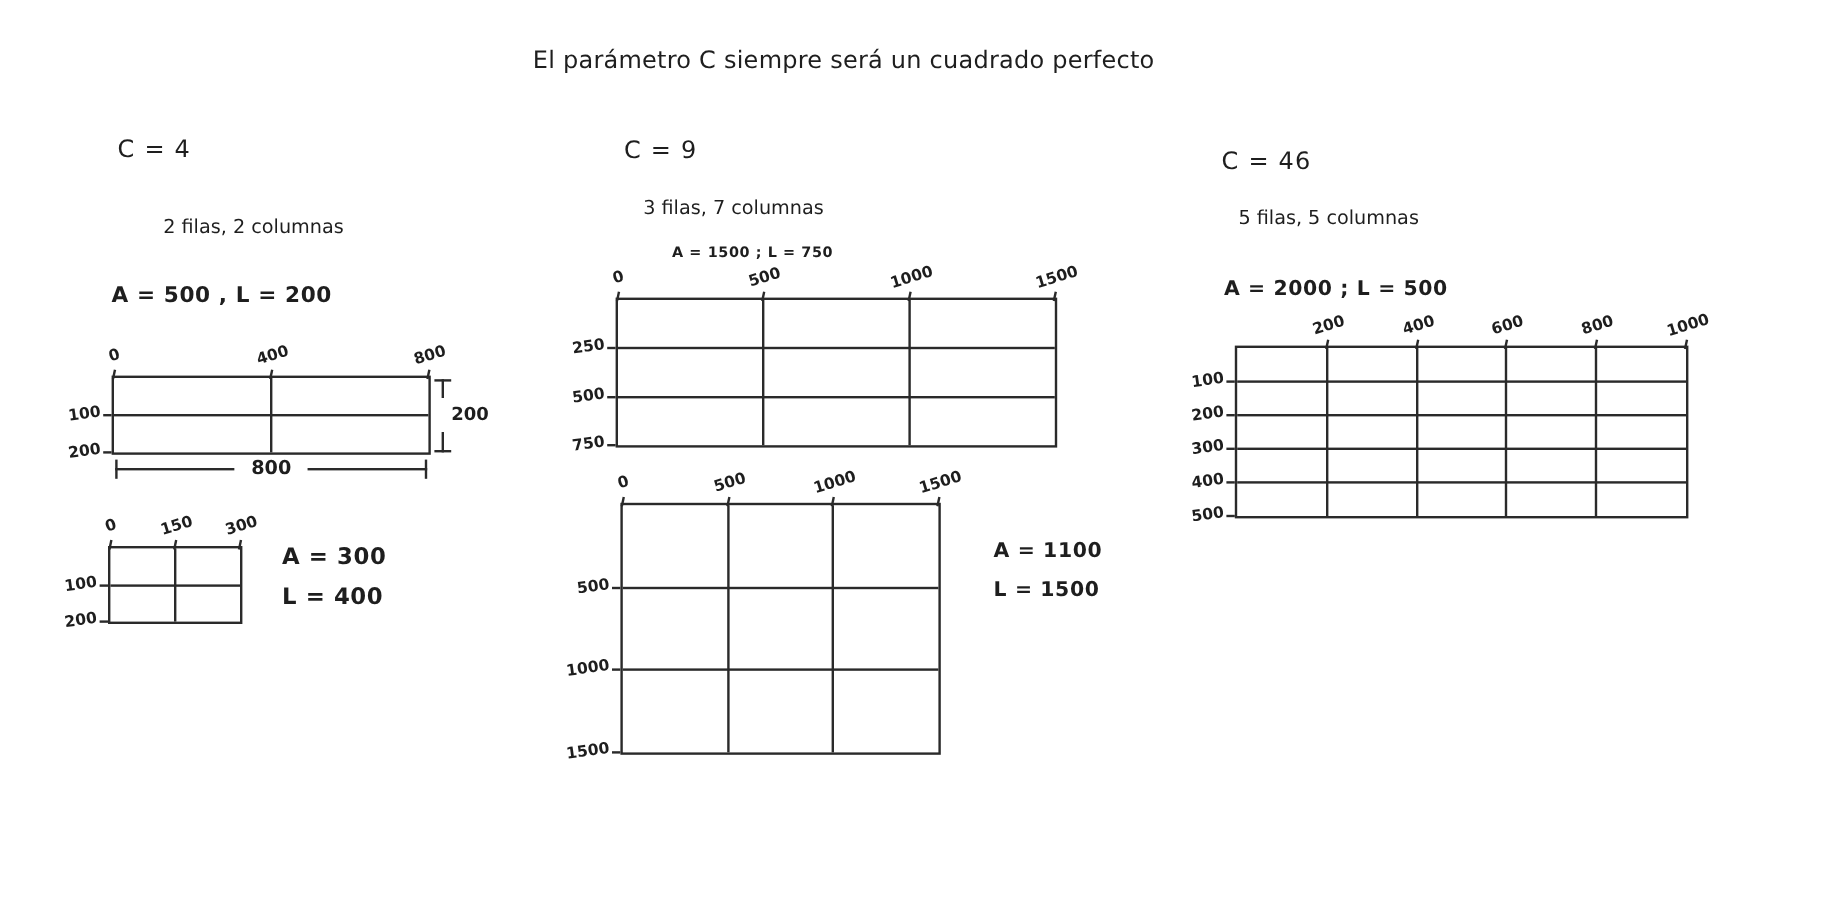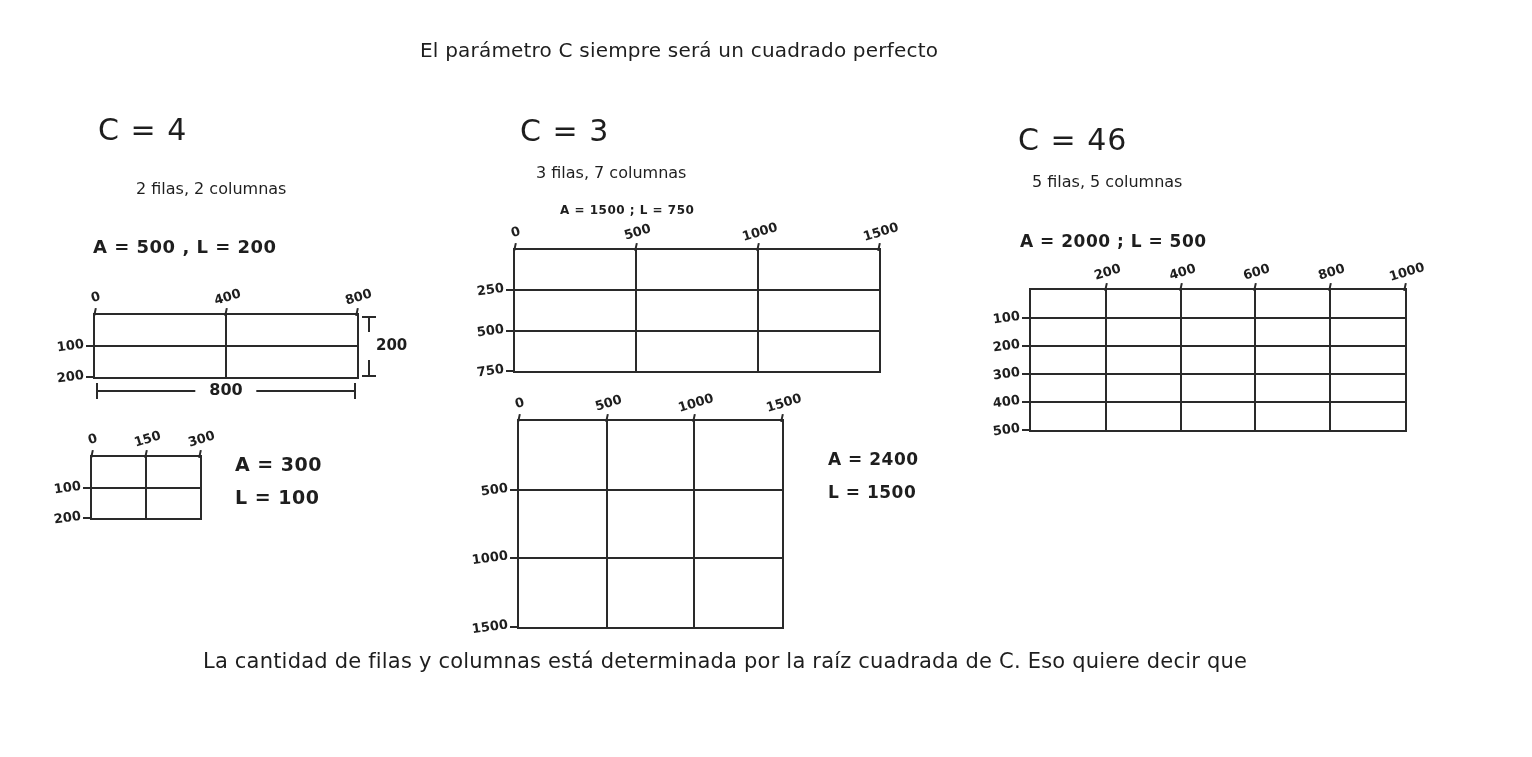--- a/index.html
+++ b/index.html
@@ -5,21 +5,21 @@
   html,body{margin:0;padding:0;}
   body{
     width:1532px;height:757px;position:relative;overflow:hidden;
     background:#ffffff;color:#1e1e1e;
     font-family:"DejaVu Sans", sans-serif;
   }
   .abs{position:absolute;}
 
   
   .title{font-size:20px;letter-spacing:.2px;}
-  .c-header{font-size:30px;letter-spacing:1px;}
+  .c-header{font-size:20px;letter-spacing:1px;}
   .sub{font-size:16px;}
   .params{font-size:18px;font-weight:700;letter-spacing:.5px;}
   .sidetext{font-weight:700;letter-spacing:.5px;line-height:33px;}
   .footer{font-size:21px;line-height:34px;letter-spacing:.2px;}
 
   
   .grid{position:absolute;border:2px solid #2a2a2a;}
   .grid .vline{position:absolute;top:0;bottom:0;width:2px;background:#2a2a2a;transform:translateX(-1px);}
   .grid .hline{position:absolute;left:0;right:0;height:2px;background:#2a2a2a;transform:translateY(-1px);}
   .grid .tlab{position:absolute;top:-26px;transform:translateX(-45%) rotate(-17deg);
@@ -39,21 +39,21 @@
 
   .hdim{position:absolute;height:2px;background:#2a2a2a;}
   .hdim::before,.hdim::after{content:"";position:absolute;top:-7px;width:2px;height:16px;background:#2a2a2a;}
   .hdim::before{left:0;}.hdim::after{right:0;}
   .hdim-label{position:absolute;left:50%;top:50%;transform:translate(-50%,-58%);
               background:#fff;padding:0 14px;font-size:16px;font-weight:700;}
 </style>
 </head>
 <body>
 
-<div class="abs title" style="left:420px;top:38px;">El parámetro C siempre será un cuadrado perfecto</div>
+<div class="abs title" style="left:444px;top:38px;">El parámetro C siempre será un cuadrado perfecto</div>
 
 <div class="abs c-header" style="left:98px;top:112px;">C = 4</div>
 <div class="abs sub" style="left:136px;top:179px;">2 filas, 2 columnas</div>
 <div class="abs params" style="left:93px;top:236px;">A = 500 ,   L = 200</div>
 
 <div class="grid" style="left:93px;top:313px;width:262px;height:62px;">
     <div class="vline" style="left: 50%;"></div>
     <div class="hline" style="top: 50%;"></div>
     <div class="tlab" style="left: 0%;">0</div>
     <div class="ttick" style="left: 0%;"></div>
@@ -84,24 +84,24 @@
     <div class="tlab" style="left: 100%;">300</div>
     <div class="ttick" style="left: 100%;"></div>
     <div class="llab" style="top: 50%;">100</div>
     <div class="ltick" style="top: 50%;"></div>
     <div class="llab" style="top: 100%;">200</div>
     <div class="ltick" style="top: 100%;"></div>
   </div>
 
 <div class="abs sidetext" style="left:235px;top:448px;font-size:19px;">
   <div>A = 300</div>
-  <div>L = 100</div>
+  <div>L = 400</div>
 </div>
 
-<div class="abs c-header" style="left:520px;top:113px;">C = 3</div>
+<div class="abs c-header" style="left:520px;top:113px;">C = 9</div>
 <div class="abs sub" style="left:536px;top:163px;">3 filas, 7 columnas</div>
 <div class="abs params" style="left:560px;top:203px;font-size:12px;">A = 1500 ;   L = 750</div>
 
 <div class="grid" style="left:513px;top:248px;width:364px;height:121px;">
     <div class="vline" style="left: 33.3333%;"></div>
     <div class="vline" style="left: 66.6667%;"></div>
     <div class="hline" style="top: 33.3333%;"></div>
     <div class="hline" style="top: 66.6667%;"></div>
     <div class="tlab" style="left: 0%;">0</div>
     <div class="ttick" style="left: 0%;"></div>
@@ -134,21 +134,21 @@
     <div class="ttick" style="left: 100%;"></div>
     <div class="llab" style="top: 33.3333%;">500</div>
     <div class="ltick" style="top: 33.3333%;"></div>
     <div class="llab" style="top: 66.6667%;">1000</div>
     <div class="ltick" style="top: 66.6667%;"></div>
     <div class="llab" style="top: 100%;">1500</div>
     <div class="ltick" style="top: 100%;"></div>
   </div>
 
 <div class="abs sidetext" style="left:828px;top:443px;font-size:17px;">
-  <div>A = 2400</div>
+  <div>A = 1100</div>
   <div>L = 1500</div>
 </div>
 
 <div class="abs c-header" style="left:1018px;top:122px;">C = 46</div>
 <div class="abs sub" style="left:1032px;top:172px;">5 filas, 5 columnas</div>
 <div class="abs params" style="left:1020px;top:231px;font-size:17px;">A = 2000  ;   L = 500</div>
 
 <div class="grid" style="left:1029px;top:288px;width:374px;height:140px;">
     <div class="vline" style="left: 20%;"></div>
     <div class="vline" style="left: 40%;"></div>
@@ -174,14 +174,13 @@
     <div class="ltick" style="top: 40%;"></div>
     <div class="llab" style="top: 60%;">300</div>
     <div class="ltick" style="top: 60%;"></div>
     <div class="llab" style="top: 80%;">400</div>
     <div class="ltick" style="top: 80%;"></div>
     <div class="llab" style="top: 100%;">500</div>
     <div class="ltick" style="top: 100%;"></div>
   </div>
 
 <div class="abs footer" style="left:203px;top:644px;">
-  <div>La cantidad de filas y columnas está determinada por la raíz cuadrada de C. Eso quiere decir que</div>
 </div>
 
 </body></html>

